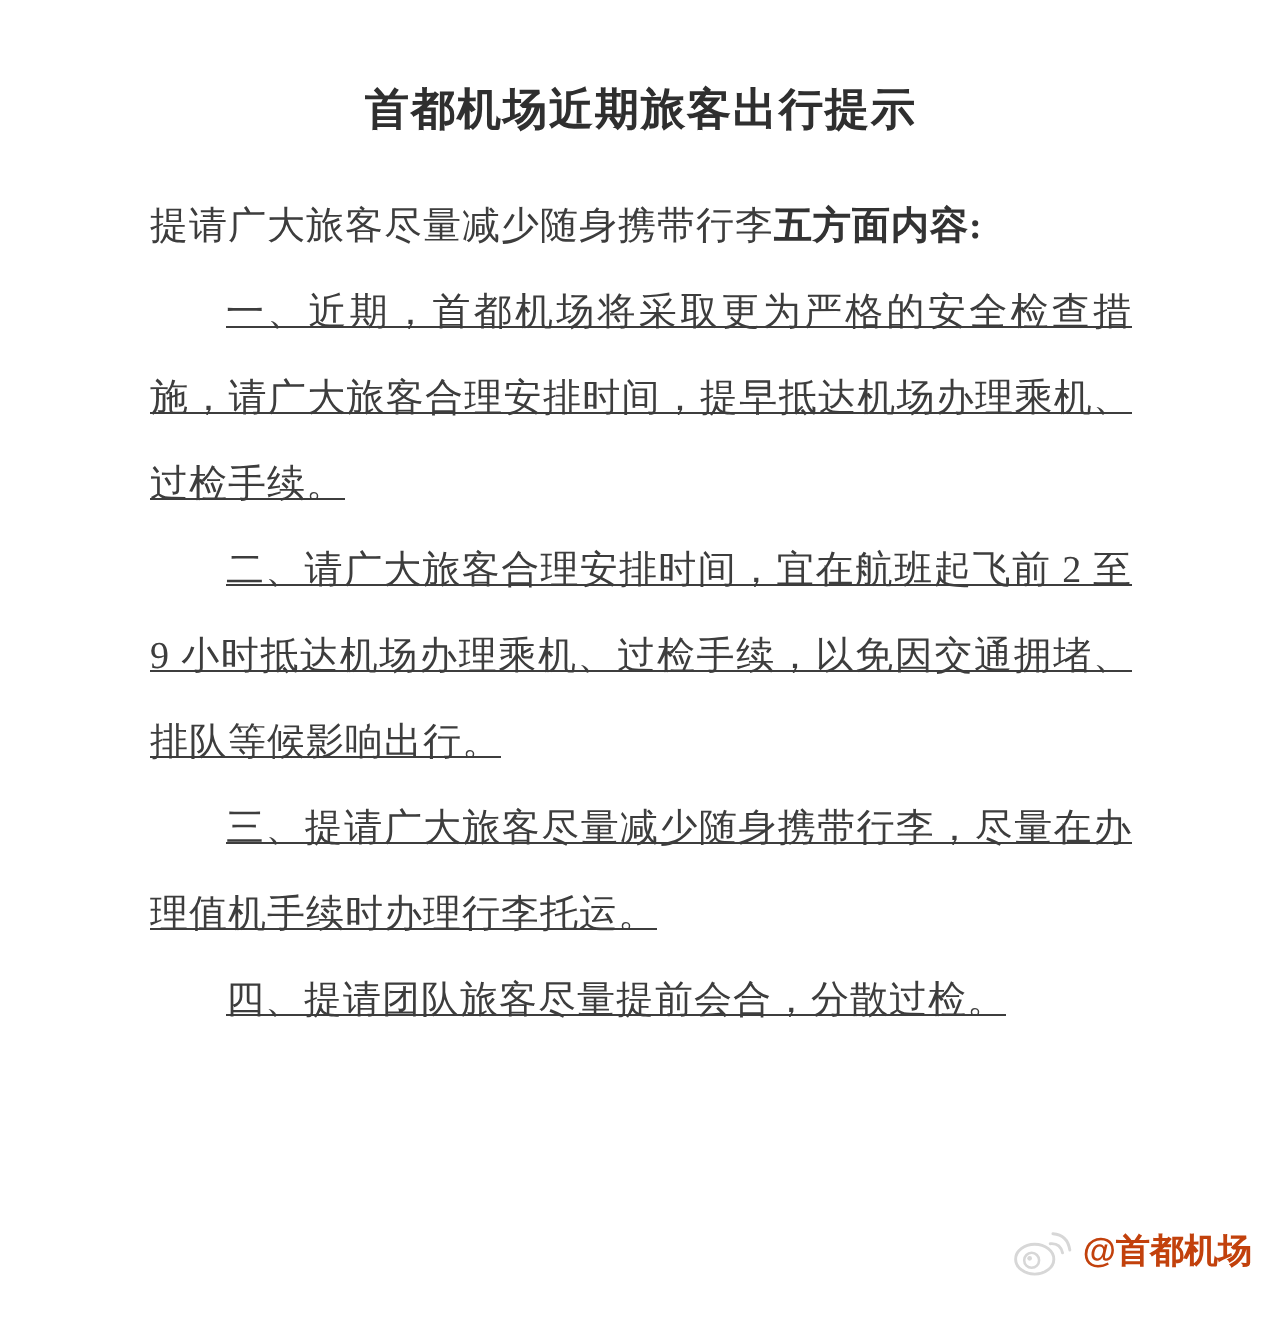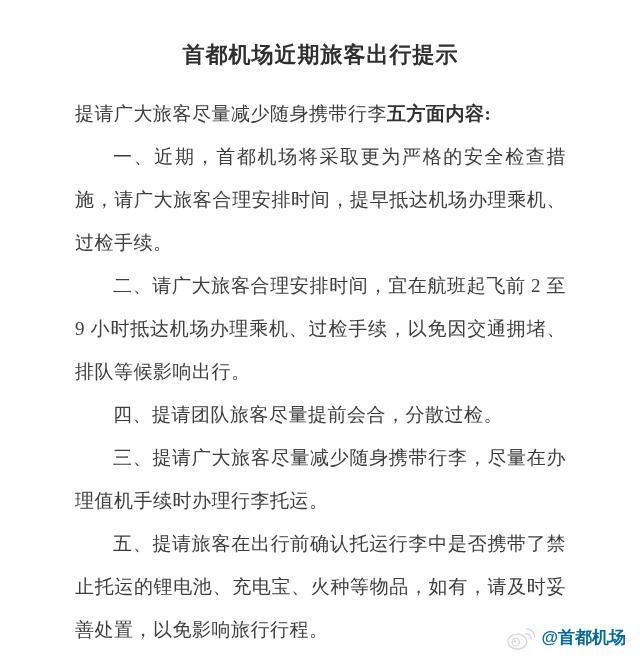--- a/index.html
+++ b/index.html
@@ -34,33 +34,34 @@
     color: #3d3d3d;
     text-align: justify;
     text-justify: inter-character;
     letter-spacing: 0.5px;
   }
   .content p {
     margin: 0;
   }
   .content p.indent {
     text-indent: 2em;
+    text-decoration: underline;
   }
   .intro .bold-part {
     font-weight: bold;
     color: #333333;
   }
   .watermark {
     position: absolute;
     right: 14px;
-    bottom: 8px;
+    bottom: 20px;
     display: flex;
     align-items: center;
     gap: 5px;
-    color: #0369a1;
+    color: #c2410c;
     font-size: 17px;
     font-weight: bold;
     font-family: "Liberation Sans", "DejaVu Sans", sans-serif;
     user-select: none;
   }
   .watermark svg {
     display: block;
   }
 </style>
 </head>
@@ -72,25 +73,24 @@
     <h1 class="doc-title">首都机场近期旅客出行提示</h1>
 
     <div class="content">
 
       <p class="intro"><span>提请广大旅客尽量减少随身携带行李</span><span class="bold-part">五方面内容:</span></p>
 
       <p class="indent">一、近期，首都机场将采取更为严格的安全检查措施，请广大旅客合理安排时间，提早抵达机场办理乘机、过检手续。</p>
 
       <p class="indent">二、请广大旅客合理安排时间，宜在航班起飞前 2 至 9 小时抵达机场办理乘机、过检手续，以免因交通拥堵、排队等候影响出行。</p>
 
+      <p class="indent">三、提请广大旅客尽量减少随身携带行李，尽量在办理值机手续时办理行李托运。</p>
+
       <p class="indent">四、提请团队旅客尽量提前会合，分散过检。</p>
 
-      <p class="indent">三、提请广大旅客尽量减少随身携带行李，尽量在办理值机手续时办理行李托运。</p>
-
-      <p class="indent">五、提请旅客在出行前确认托运行李中是否携带了禁止托运的锂电池、充电宝、火种等物品，如有，请及时妥善处置，以免影响旅行行程。</p>
 
     </div>
   </div>
 
   <div class="watermark">
     <span>
       <svg width="30" height="27" viewBox="0 0 33 29" xmlns="http://www.w3.org/2000/svg">
         <ellipse cx="12.5" cy="19" rx="10.5" ry="8.2" fill="none" stroke="#d7d7d7" stroke-width="1.6"></ellipse>
         <circle cx="10.8" cy="19.6" r="4.1" fill="none" stroke="#d7d7d7" stroke-width="1.4"></circle>
         <circle cx="9.7" cy="18.5" r="1.3" fill="#d7d7d7"></circle>

